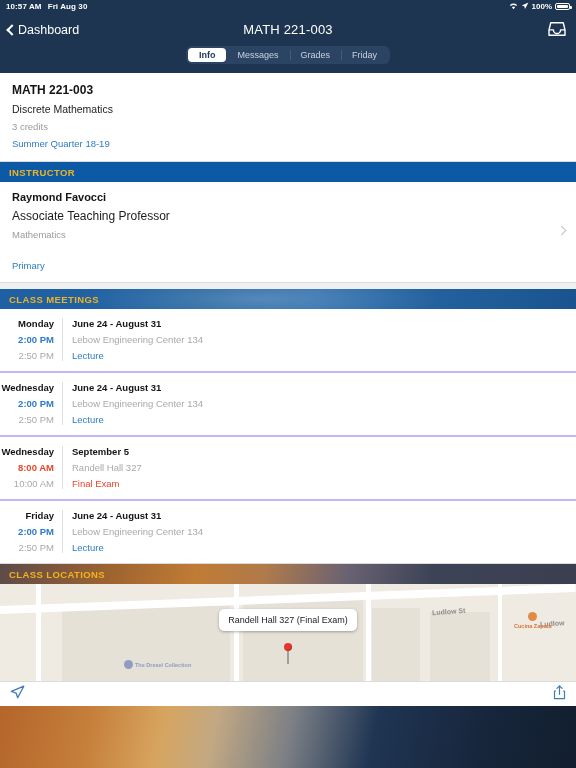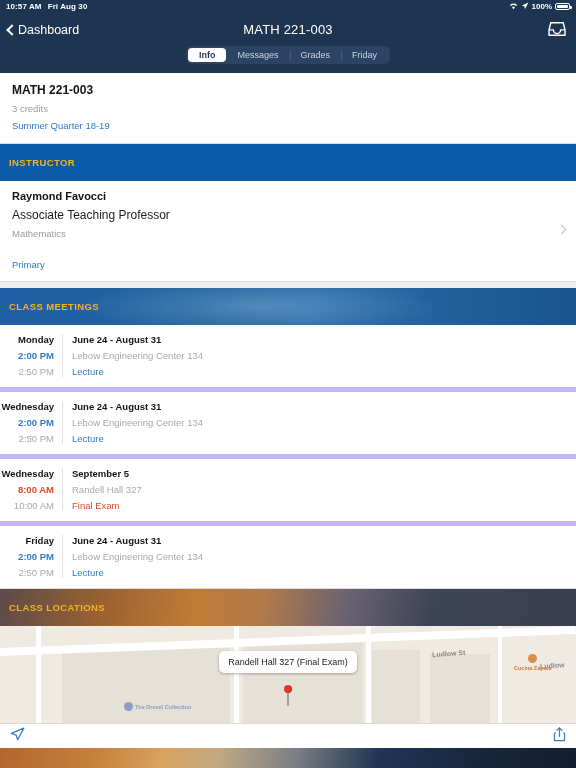--- a/index.html
+++ b/index.html
@@ -74,21 +74,21 @@
   .card { background: #ffffff; border-bottom: 1px solid #dcdcdf; }
 
   .course-block { padding: 10px 12px 12px 12px; }
   .course-code { font-size: 12px; font-weight: bold; color: #141414; }
   .course-name { font-size: 10.5px; color: #1c1c1c; margin-top: 6px; }
   .course-credits { font-size: 9.5px; color: #9b9b9f; margin-top: 6px; }
   .course-term { font-size: 9.5px; color: #2e7bc4; margin-top: 6px; }
 
   
   .sect {
-    height: 37px; display: flex; align-items: center; padding-left: 9px;
+    height: 20px; display: flex; align-items: center; padding-left: 9px;
     color: #f0b323; font-size: 9.5px; font-weight: bold; letter-spacing: .4px;
   }
   .sect-solid { background: #0c5aa6; }
   .sect-sheen {
     background:
       radial-gradient(ellipse 260px 40px at 45% 50%, rgba(255,255,255,.22), rgba(255,255,255,0) 70%),
       linear-gradient(90deg, #1f5fa4 0%, #20639f 35%, #2a6cab 55%, #19548f 100%);
     margin-top: 6px;
   }
   .sect-photo {
@@ -101,21 +101,21 @@
   .inst-title { font-size: 12px; color: #1c1c1c; margin-top: 6px; }
   .inst-dept { font-size: 9.5px; color: #9b9b9f; margin-top: 6px; }
   .inst-role { font-size: 9.5px; color: #2e7bc4; margin-top: 20px; }
   .chev-right {
     position: absolute; right: 11px; top: 50%; margin-top: -5px;
     width: 7px; height: 7px; border-right: 1.4px solid #c2c2c6; border-top: 1.4px solid #c2c2c6;
     transform: rotate(45deg);
   }
 
   
-  .meeting { display: flex; padding: 9px 0 10px 0; border-bottom: 5px solid #c4b5fd; background:#fff; }
+  .meeting { display: flex; padding: 9px 0 10px 0; border-bottom: 2px solid #c4b5fd; background:#fff; }
   .meeting:last-child { border-bottom: none; }
   .m-left {
     width: 63px; text-align: right; padding-right: 8px;
     border-right: 1px solid #dfdfe2; flex: 0 0 auto;
   }
   .m-day { font-size: 9.5px; font-weight: bold; color: #141414; }
   .m-start { font-size: 9.5px; font-weight: bold; color: #2e7bc4; margin-top: 5px; }
   .m-start.exam { color: #e8472b; }
   .m-end { font-size: 9.5px; color: #a9a9ad; margin-top: 5px; }
   .m-right { padding-left: 9px; flex: 1 1 auto; }
@@ -200,20 +200,21 @@
       <div class="seg-item">Messages</div>
       <div class="seg-item">Grades</div>
       <div class="seg-item">Friday</div>
     </div>
   </div>
 
   <div class="body">
 
     <div class="card course-block">
       <div class="course-code">MATH 221-003</div>
+      <div class="course-name">Discrete Mathematics</div>
       <div class="course-credits">3 credits</div>
       <div class="course-term">Summer Quarter 18-19</div>
     </div>
 
     <div class="sect sect-solid">INSTRUCTOR</div>
 
     <div class="card instructor">
       <div class="inst-name">Raymond Favocci</div>
       <div class="inst-title">Associate Teaching Professor</div>
       <div class="inst-dept">Mathematics</div>

